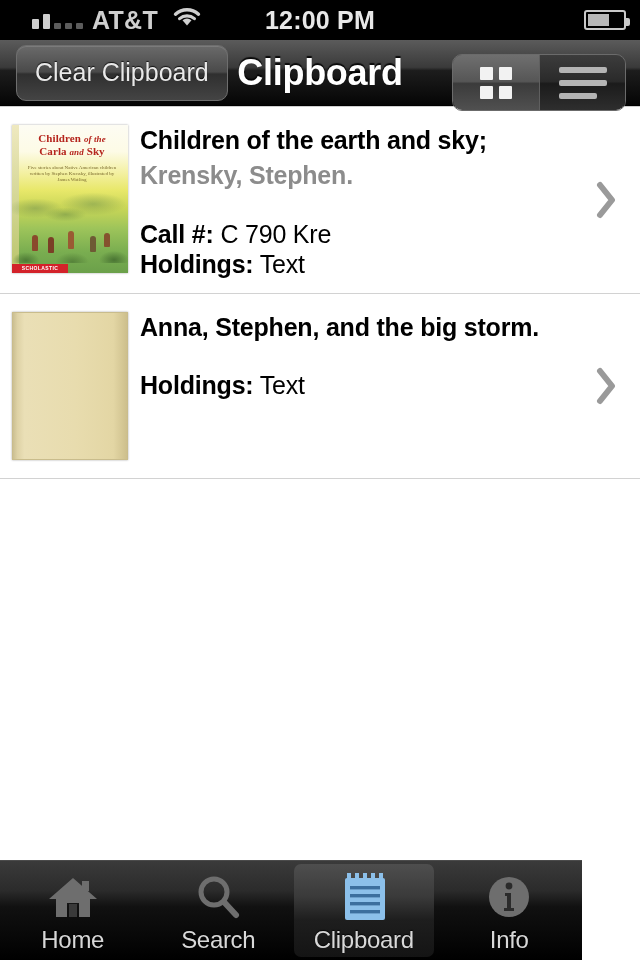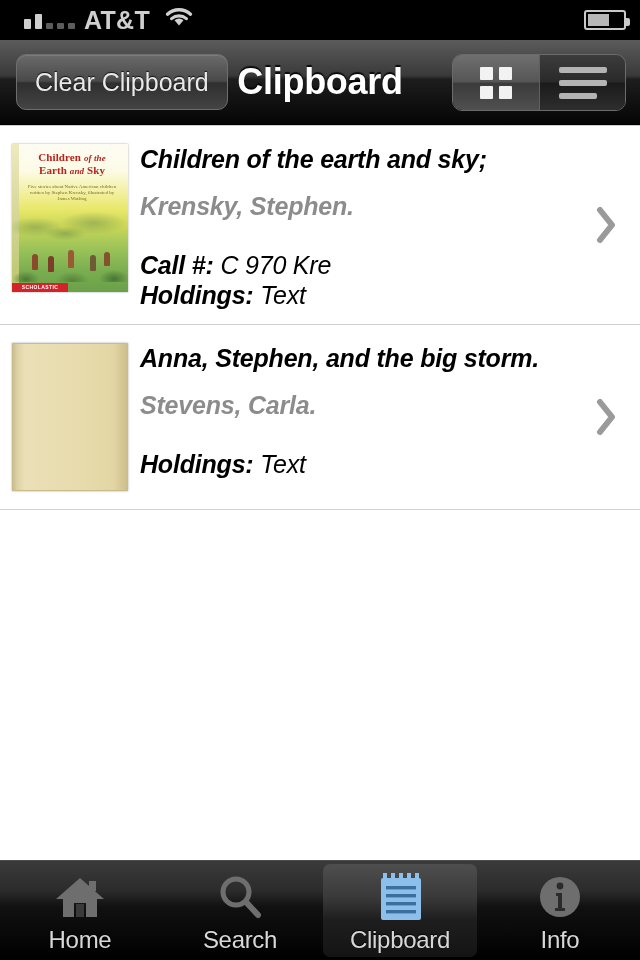--- a/index.html
+++ b/index.html
@@ -9,21 +9,21 @@
     background:#ffffff; overflow:hidden;
   }
   .phone{ position:relative; width:640px; height:960px; background:#fff; }
 
   
   .statusbar{
     height:40px; background:#000; color:#cfcfcf;
     display:flex; align-items:center; position:relative;
     font-size:25px; font-weight:bold;
   }
-  .sb-left{ display:flex; align-items:center; gap:9px; padding-left:24px; }
+  .sb-left{ display:flex; align-items:center; gap:9px; padding-left:32px; }
   .signal{ display:flex; align-items:flex-end; gap:4px; height:18px; }
   .signal i{ display:block; width:7px; border-radius:1px; background:#cfcfcf; }
   .signal i.d{ background:#5c5c5c; height:6px; }
   .signal i.b1{ height:10px; }
   .signal i.b2{ height:15px; }
   .carrier{ font-size:25px; font-weight:bold; letter-spacing:.3px; color:#cfcfcf; }
   .wifi{ margin-left:4px; }
   .sb-time{
     position:absolute; left:0; right:0; text-align:center;
     font-size:25px; font-weight:bold; color:#e8e8e8; letter-spacing:.2px;
@@ -31,21 +31,21 @@
   .sb-right{ margin-left:auto; padding-right:14px; display:flex; align-items:center; }
   .battery{ position:relative; width:42px; height:20px; border:2px solid #c9c9c9; border-radius:3px; }
   .battery::after{
     content:""; position:absolute; right:-6px; top:6px; width:4px; height:8px;
     background:#c9c9c9; border-radius:0 2px 2px 0;
   }
   .battery .lvl{ position:absolute; left:2px; top:2px; bottom:2px; width:55%; background:#b8b8b8; }
 
   
   .navbar{
-    height:85px; position:relative;
+    height:66px; position:relative;
     background:linear-gradient(180deg,#5b5b5b 0%,#3a3a3a 42%,#1d1d1d 47%,#050505 100%);
     border-bottom:1px solid #000;
     display:flex; align-items:center; padding:0 8px;
   }
   .nav-title{
     position:absolute; left:0; right:0; text-align:center;
     color:#fff; font-size:36px; font-weight:bold;
     text-shadow:0 -2px 1px rgba(0,0,0,.85);
     letter-spacing:-.3px; pointer-events:none;
   }
@@ -128,37 +128,37 @@
   .cover.art .banner{
     position:absolute; left:0; bottom:0; width:56px; height:9px; background:#d3222a;
     color:#fff; font-size:5px; line-height:9px; text-align:center; letter-spacing:.4px; font-weight:bold;
   }
   
   .cover.plain{
     background:linear-gradient(90deg,#cbbf92 0%,#ded2a6 4%,#eadfb6 10%,#e8dcae 55%,#e3d6a4 88%,#cdbf8c 100%);
     border:1px solid #c9bc8c;
   }
 
-  .meta{ flex:1; padding-right:70px; padding-top:4px;font-style:italic; }
+  .meta{ flex:1; padding-right:70px; padding-top:4px; }
   .title{ font-size:25px; font-weight:bold; color:#000; line-height:30px; letter-spacing:-.2px; }
-  .author{ font-size:25px; font-weight:bold; color:#8c8c8c; line-height:32px; letter-spacing:-.2px; margin-top:16px; }
+  .author{ font-size:25px; font-weight:bold; color:#8c8c8c; line-height:32px; letter-spacing:-.2px; margin-top:4px; }
   .facts{ margin-top:28px; }
   .fact{ font-size:25px; color:#000; line-height:30px; letter-spacing:-.2px; }
   .fact b{ font-weight:bold; }
   .chev{
     position:absolute; right:22px; top:50%; transform:translateY(-50%);
     width:22px; height:38px; color:#9a9a9a;
   }
 
   
   .filler{ background:#fff; }
 
   
   .tabbar{
-    position:absolute; left:0; bottom:0; width:640px; height:100px;
+    position:absolute; left:0; bottom:0; width:582px; height:100px;
     background:linear-gradient(180deg,#3a3a3a 0%,#2b2b2b 30%,#111 46%,#000 100%);
     border-top:1px solid #4b4b4b;
     display:flex; align-items:stretch;
   }
   .tab{
     flex:1; display:flex; flex-direction:column; align-items:center; justify-content:center;
     gap:4px; margin:3px; border-radius:7px; padding-top:4px;
   }
   .tab.sel{ background:linear-gradient(180deg,#4e4e4e 0%,#3a3a3a 35%,#1e1e1e 60%,#141414 100%); }
   .tab-label{
@@ -183,20 +183,21 @@
       </span>
       <span class="carrier">AT&amp;T</span>
       <span class="wifi">
         <svg width="32" height="24" viewBox="0 0 32 24">
           <path d="M16 20.5 L20.5 15.2 A7.4 7.4 0 0 0 11.5 15.2 Z" fill="#cfcfcf"></path>
           <path d="M4.5 9.2 A17 17 0 0 1 27.5 9.2" stroke="#cfcfcf" stroke-width="3.4" fill="none" stroke-linecap="round"></path>
           <path d="M8.6 13.6 A11.5 11.5 0 0 1 23.4 13.6" stroke="#cfcfcf" stroke-width="3.2" fill="none" stroke-linecap="round"></path>
         </svg>
       </span>
     </div>
+    <div class="sb-time">12:00 PM</div>
     <div class="sb-right">
       <span class="battery">
           <span class="lvl"></span>
         </span>
     </div>
   </div>
 
   <div class="navbar">
     <div class="btn-bar">Clear Clipboard</div>
     <div class="nav-title">Clipboard</div>
@@ -221,63 +222,62 @@
 
   <div class="list">
 
     <div class="row">
       <div class="cover-wrap">
         <div class="cover art">
           <div class="spine"></div>
           <div class="ctitle">
             <span>Children</span>
             <em>of the</em><br>
-            <span>Earth</span>
+            <span>Carla</span>
             <em>and</em>
             <span>Sky</span>
           </div>
           <div class="csub">Five stories about Native American children written by Stephen Krensky, illustrated by James Watling</div>
           <div class="hills"></div>
           <div class="fig f1"></div>
             <div class="fig f2"></div>
             <div class="fig f3"></div>
           <div class="fig f4"></div>
             <div class="fig f5"></div>
           <div class="bush"></div>
           <div class="banner">SCHOLASTIC</div>
         </div>
       </div>
       <div class="meta">
         <div class="title">Children of the earth and sky;</div>
         <div class="author">Krensky, Stephen.</div>
         <div class="facts">
           <div class="fact">
             <b>Call #:</b>
-            <span>C 970 Kre</span>
+            <span>C 790 Kre</span>
           </div>
           <div class="fact">
             <b>Holdings:</b>
             <span>Text</span>
           </div>
         </div>
       </div>
       <span class="chev">
         <svg width="22" height="38" viewBox="0 0 22 38">
           <path d="M4 4 L16 19 L4 34" stroke="#9a9a9a" stroke-width="6" fill="none" stroke-linecap="round" stroke-linejoin="round"></path>
         </svg>
       </span>
     </div>
 
     <div class="row">
       <div class="cover-wrap">
         <div class="cover plain"></div>
       </div>
       <div class="meta">
         <div class="title">Anna, Stephen, and the big storm.</div>
-        <div class="author">Stevens, Carla.</div>
         <div class="facts">
           <div class="fact">
             <b>Holdings:</b>
             <span>Text</span>
           </div>
         </div>
       </div>
       <span class="chev">
         <svg width="22" height="38" viewBox="0 0 22 38">
           <path d="M4 4 L16 19 L4 34" stroke="#9a9a9a" stroke-width="6" fill="none" stroke-linecap="round" stroke-linejoin="round"></path>

